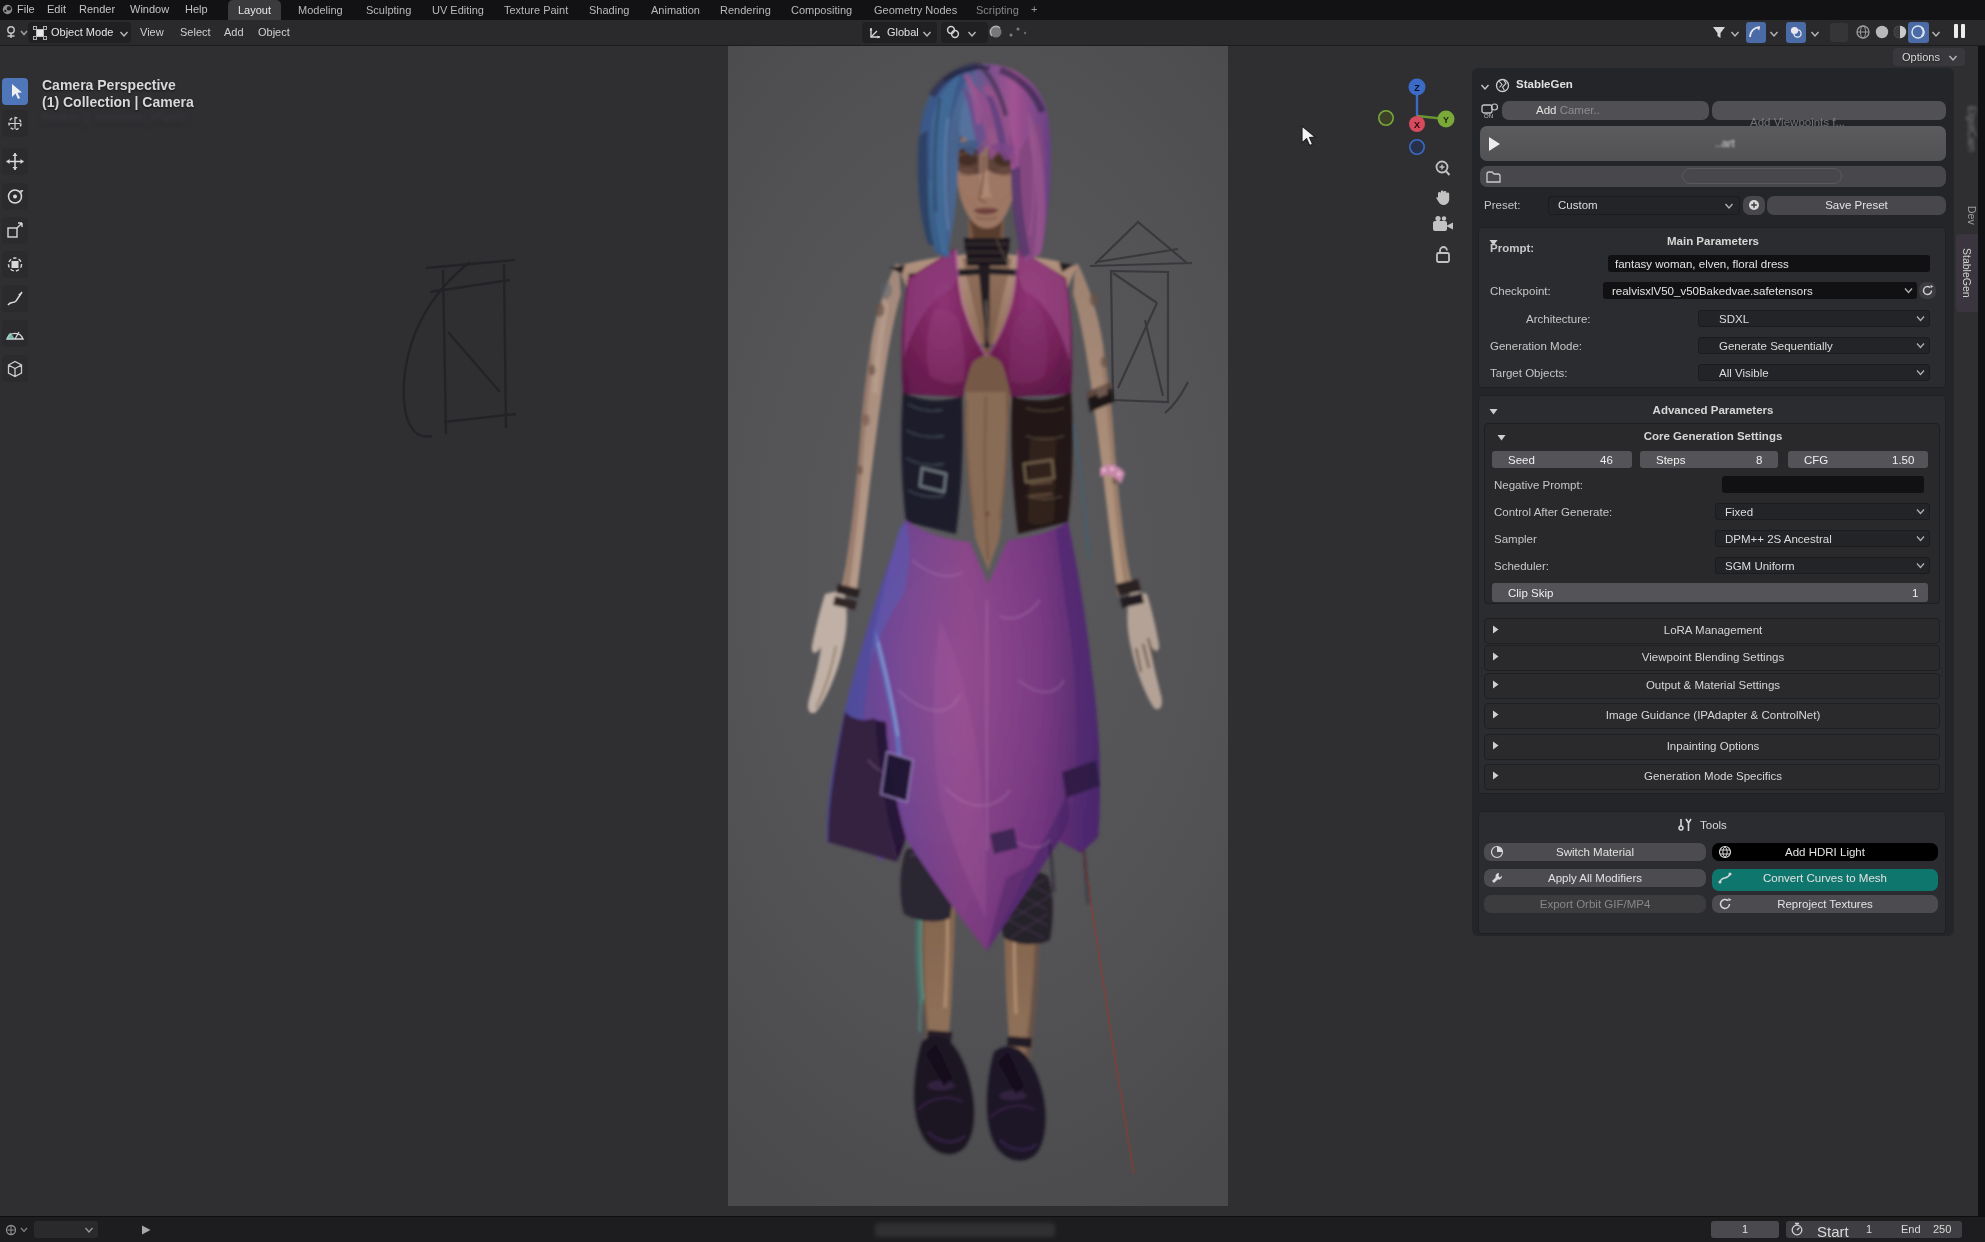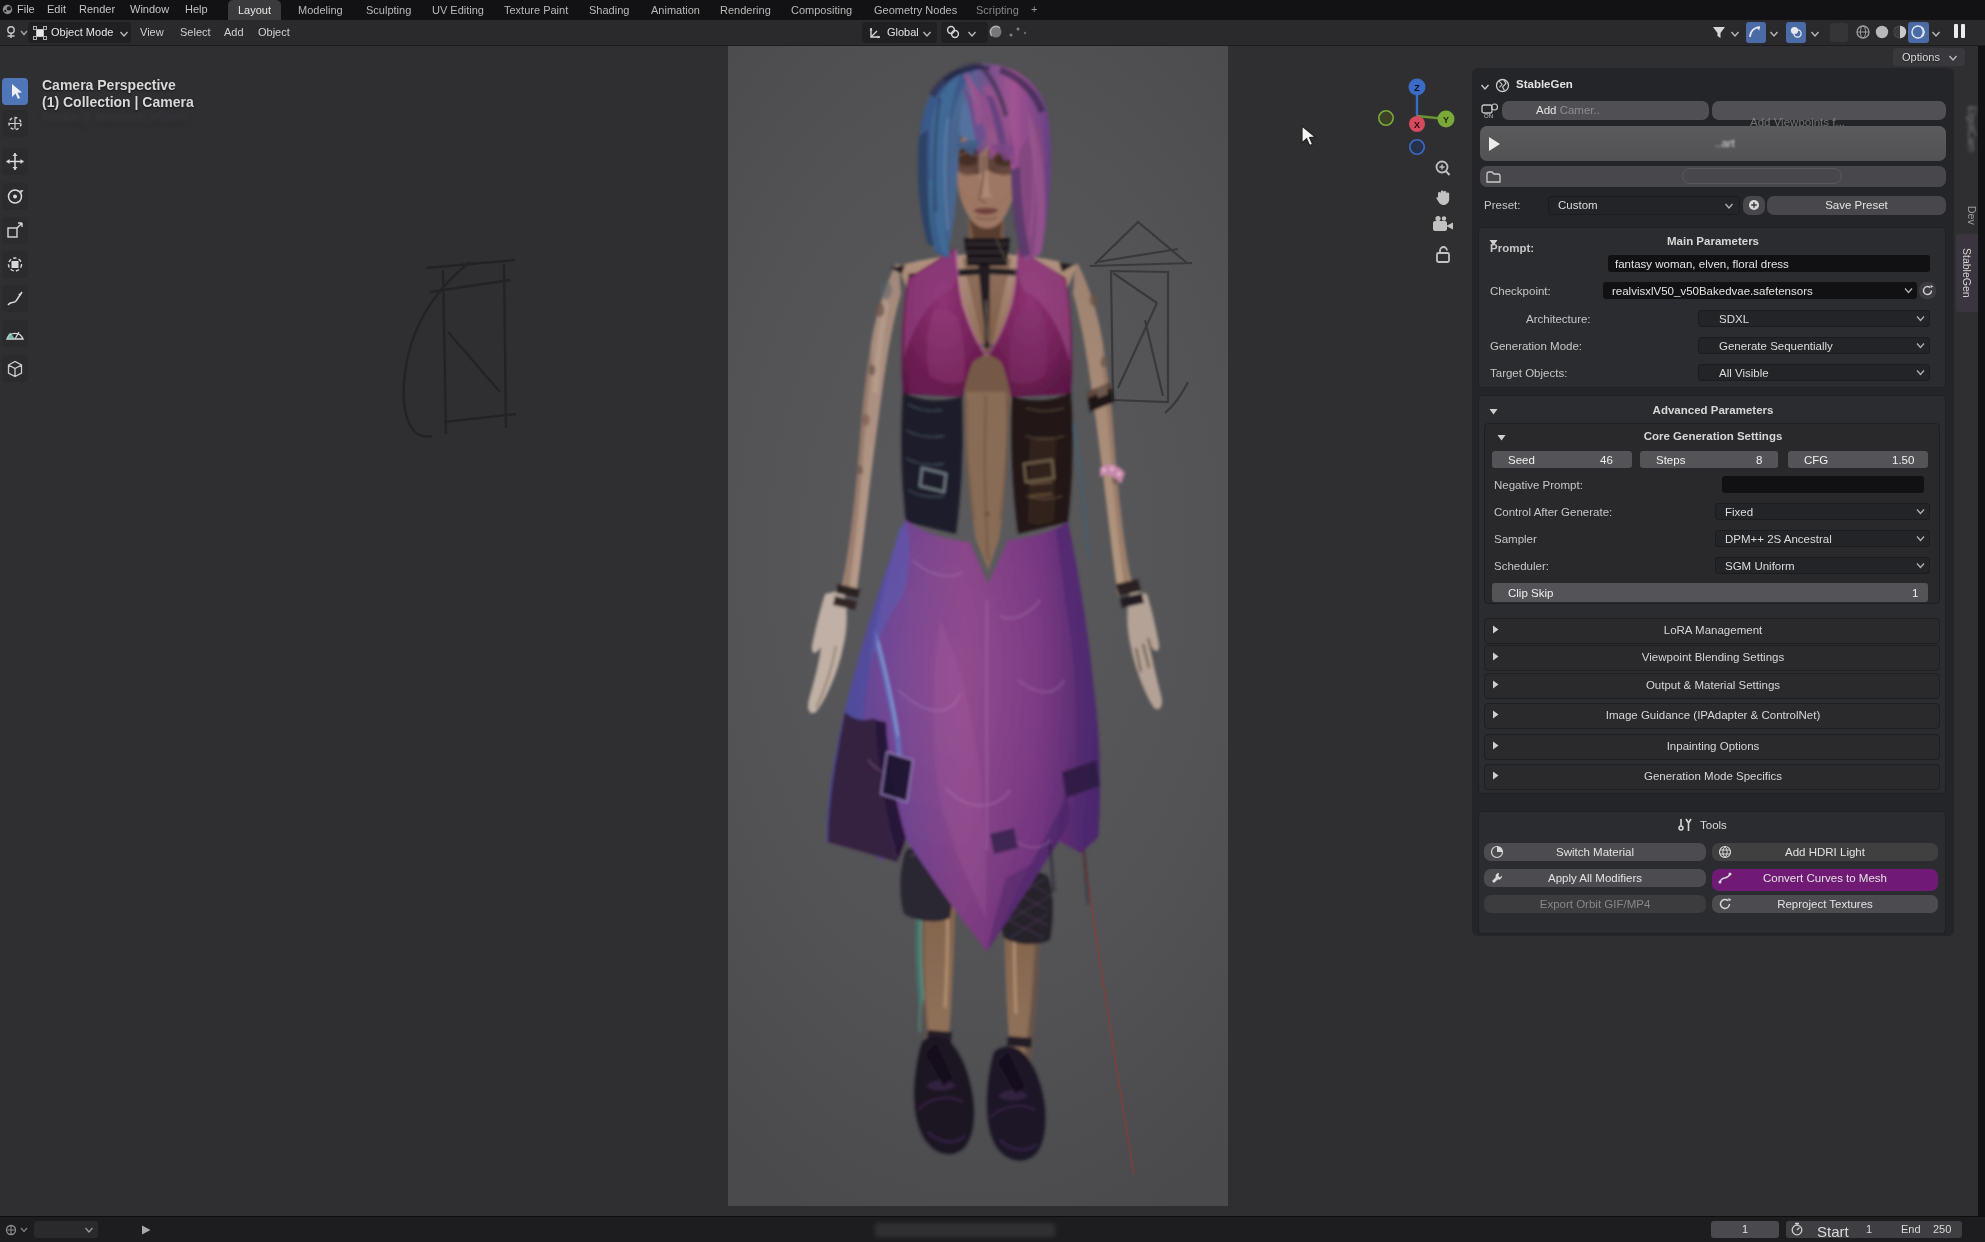--- a/index.html
+++ b/index.html
@@ -691,30 +691,30 @@
     <svg width="16" height="16" style="position:absolute;left:205px;top:749px;" viewBox="0 0 16 16">
         <path d="M4 2 v7 M4 9 a2 2 0 1 0 0.01 0" stroke="#d6d6d6" stroke-width="1.6" fill="none"></path>
         <path d="M9 2 l2.5 4 l2.5 -4 M11.5 6 v8" stroke="#d6d6d6" stroke-width="1.6" fill="none"></path>
       </svg>
     <div style="position:absolute;left:228px;top:751px;color:#d9d9d9;text-align:right;">Tools</div>
     <div class="btn" style="left:12px;top:775px;width:222px;height:18px;background:#4c4c50;line-height:18px;">Switch Material</div>
     <svg width="14" height="14" style="position:absolute;left:18px;top:777px;" viewBox="0 0 14 14">
         <circle cx="7" cy="7" r="5.5" fill="none" stroke="#d8d8d8" stroke-width="1.2"></circle>
         <path d="M7 1.5 A5.5 5.5 0 0 1 12.5 7 L7 7 Z" fill="#d8d8d8"></path>
       </svg>
-    <div class="btn" style="left:240px;top:775px;width:226px;height:18px;background:#404040;line-height:18px;">Add HDRI Light</div>
+    <div class="btn" style="left:240px;top:775px;width:226px;height:18px;background:#000000;line-height:18px;">Add HDRI Light</div>
     <svg width="14" height="14" style="position:absolute;left:246px;top:777px;" viewBox="0 0 14 14">
         <circle cx="7" cy="7" r="5.5" fill="none" stroke="#d8d8d8" stroke-width="1.2"></circle>
         <path d="M2 5 h10 M2 9 h10 M7 1.5 a8 8 0 0 1 0 11 M7 1.5 a8 8 0 0 0 0 11" stroke="#d8d8d8" stroke-width="1" fill="none"></path>
       </svg>
     <div class="btn" style="left:12px;top:801px;width:222px;height:18px;background:#4c4c50;line-height:18px;">Apply All Modifiers</div>
     <svg width="14" height="14" style="position:absolute;left:18px;top:803px;" viewBox="0 0 14 14">
         <path d="M9 2 a3.5 3.5 0 0 0 -3.4 4.4 L2 10 l2 2 l3.6 -3.6 A3.5 3.5 0 0 0 12 4.5 l-2 2 l-1.5 -1.5 z" fill="#d8d8d8"></path>
       </svg>
-    <div class="btn" style="left:240px;top:801px;width:226px;height:22px;background:#701a75;line-height:18px;">Convert Curves to Mesh</div>
+    <div class="btn" style="left:240px;top:801px;width:226px;height:22px;background:#0f766e;line-height:18px;">Convert Curves to Mesh</div>
     <svg width="14" height="14" style="position:absolute;left:246px;top:803px;" viewBox="0 0 14 14">
         <path d="M2 11 C4 4 9 10 12 3" stroke="#d8d8d8" stroke-width="1.4" fill="none"></path>
         <circle cx="2" cy="11" r="1.5" fill="#d8d8d8"></circle>
         <circle cx="12" cy="3" r="1.5" fill="#d8d8d8"></circle>
       </svg>
     <div class="btn" style="left:12px;top:827px;width:222px;height:18px;background:#3c3c3f;line-height:18px;color:#87878a;">Export Orbit GIF/MP4</div>
     <div class="btn" style="left:240px;top:827px;width:226px;height:18px;background:#4c4c50;line-height:18px;">Reproject Textures</div>
     <svg width="14" height="14" style="position:absolute;left:246px;top:829px;" viewBox="0 0 14 14">
         <path d="M11.5 7 a4.5 4.5 0 1 1 -1.5 -3.4" fill="none" stroke="#d8d8d8" stroke-width="1.5"></path>
         <path d="M10.3 1 l.3 3.2 l2.8 -1.5 z" fill="#d8d8d8"></path>

